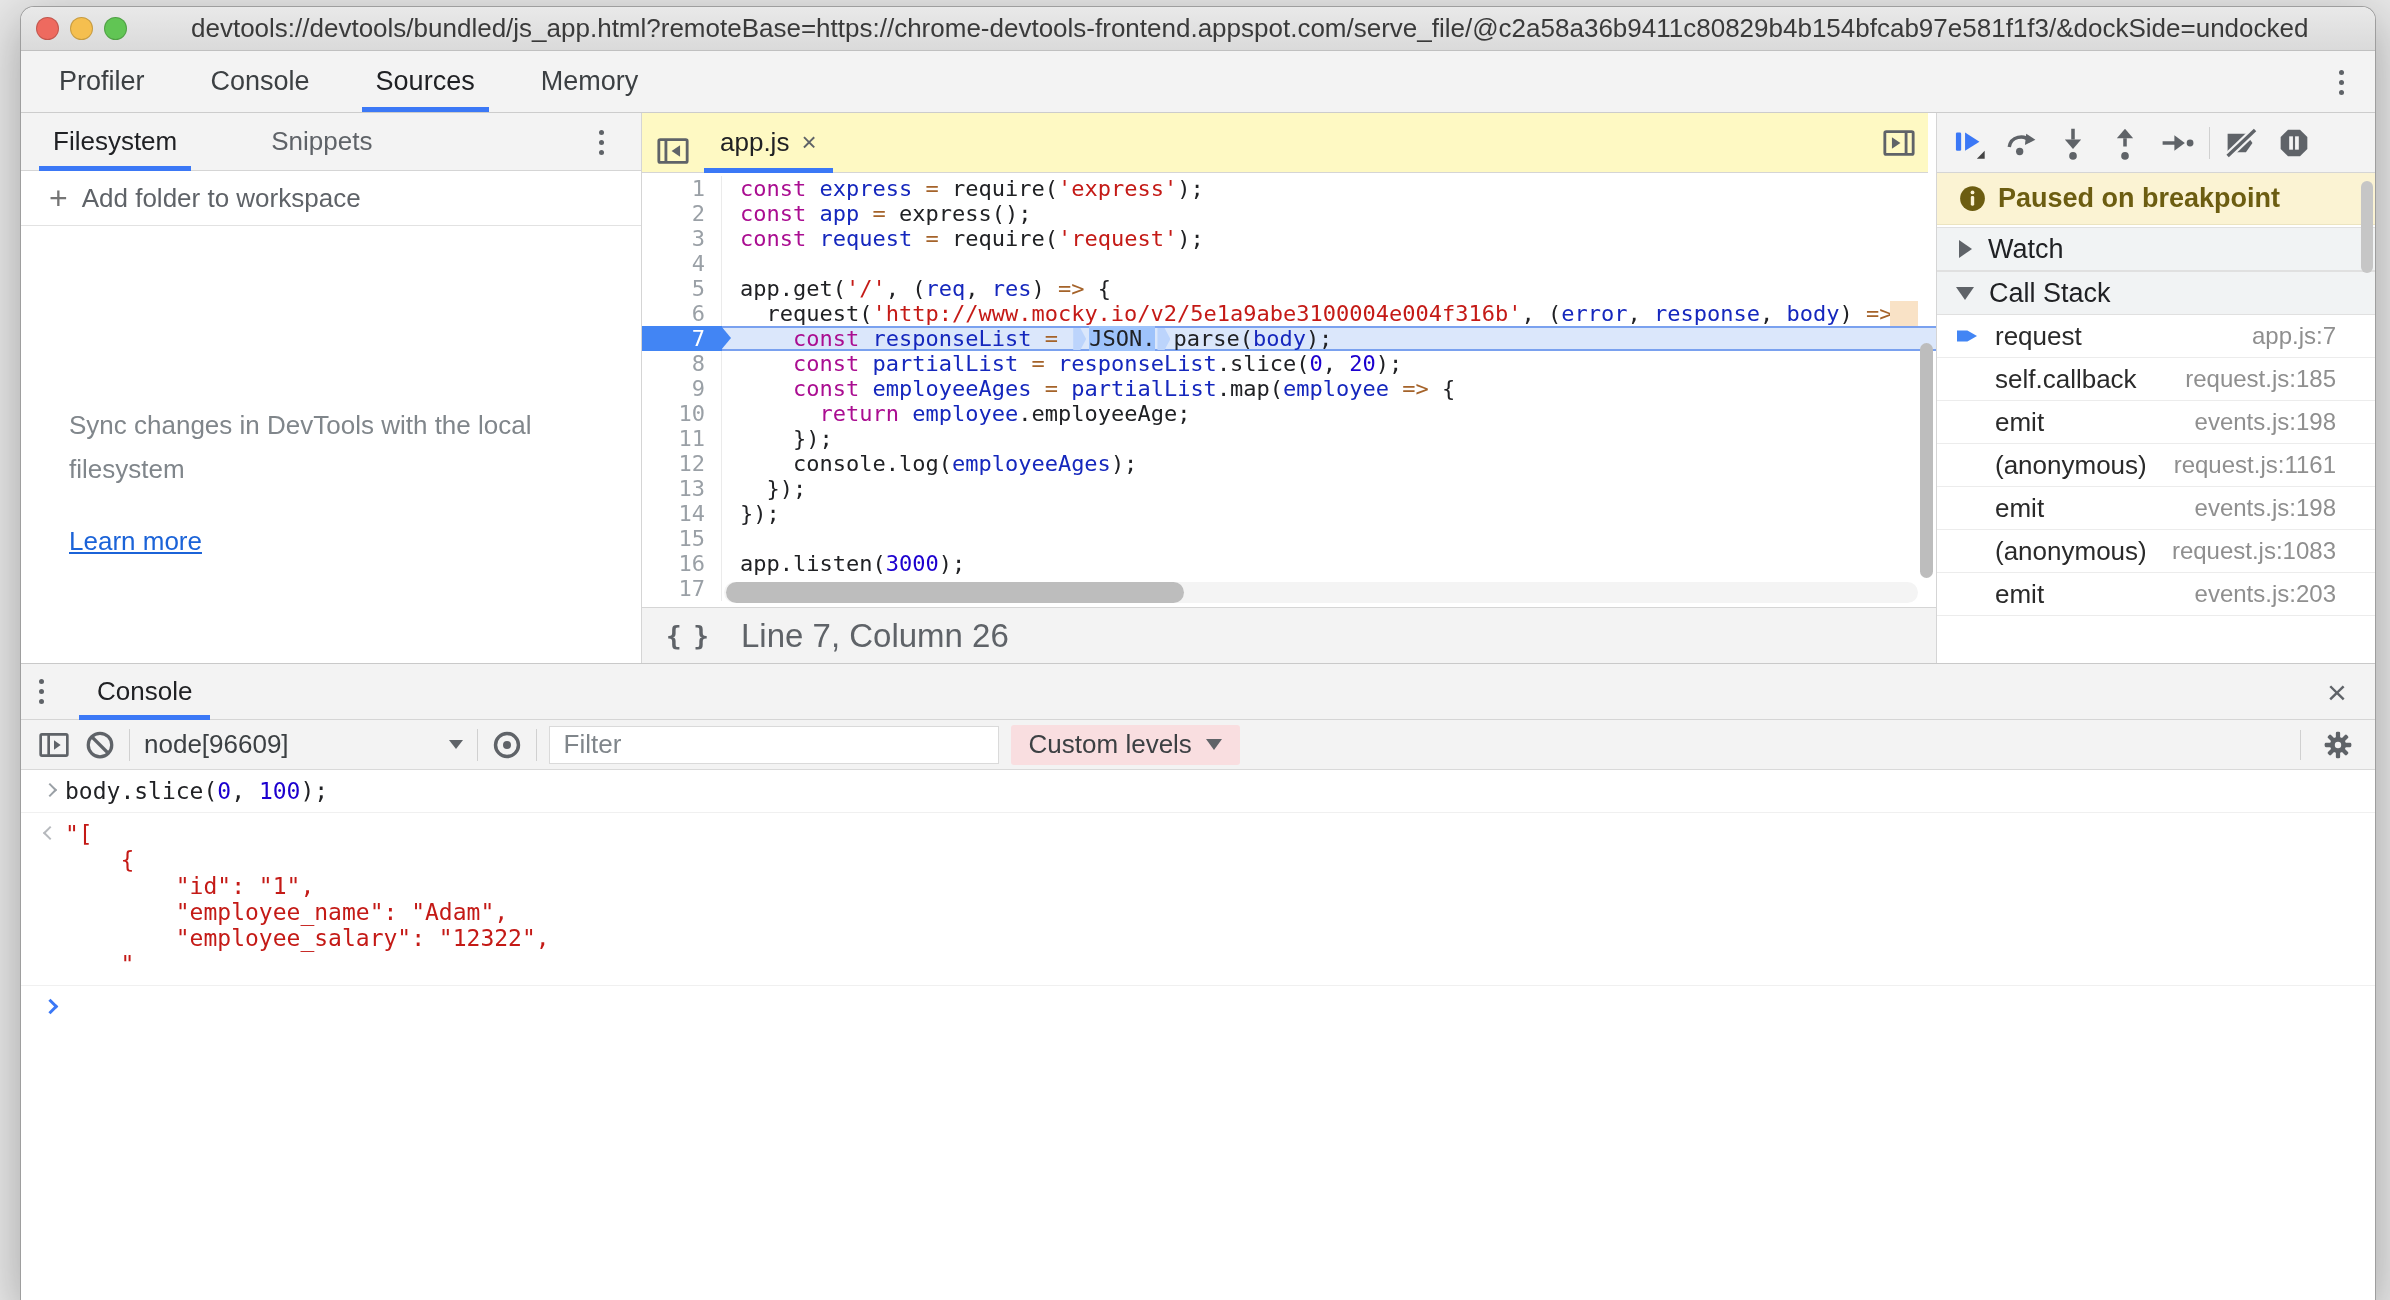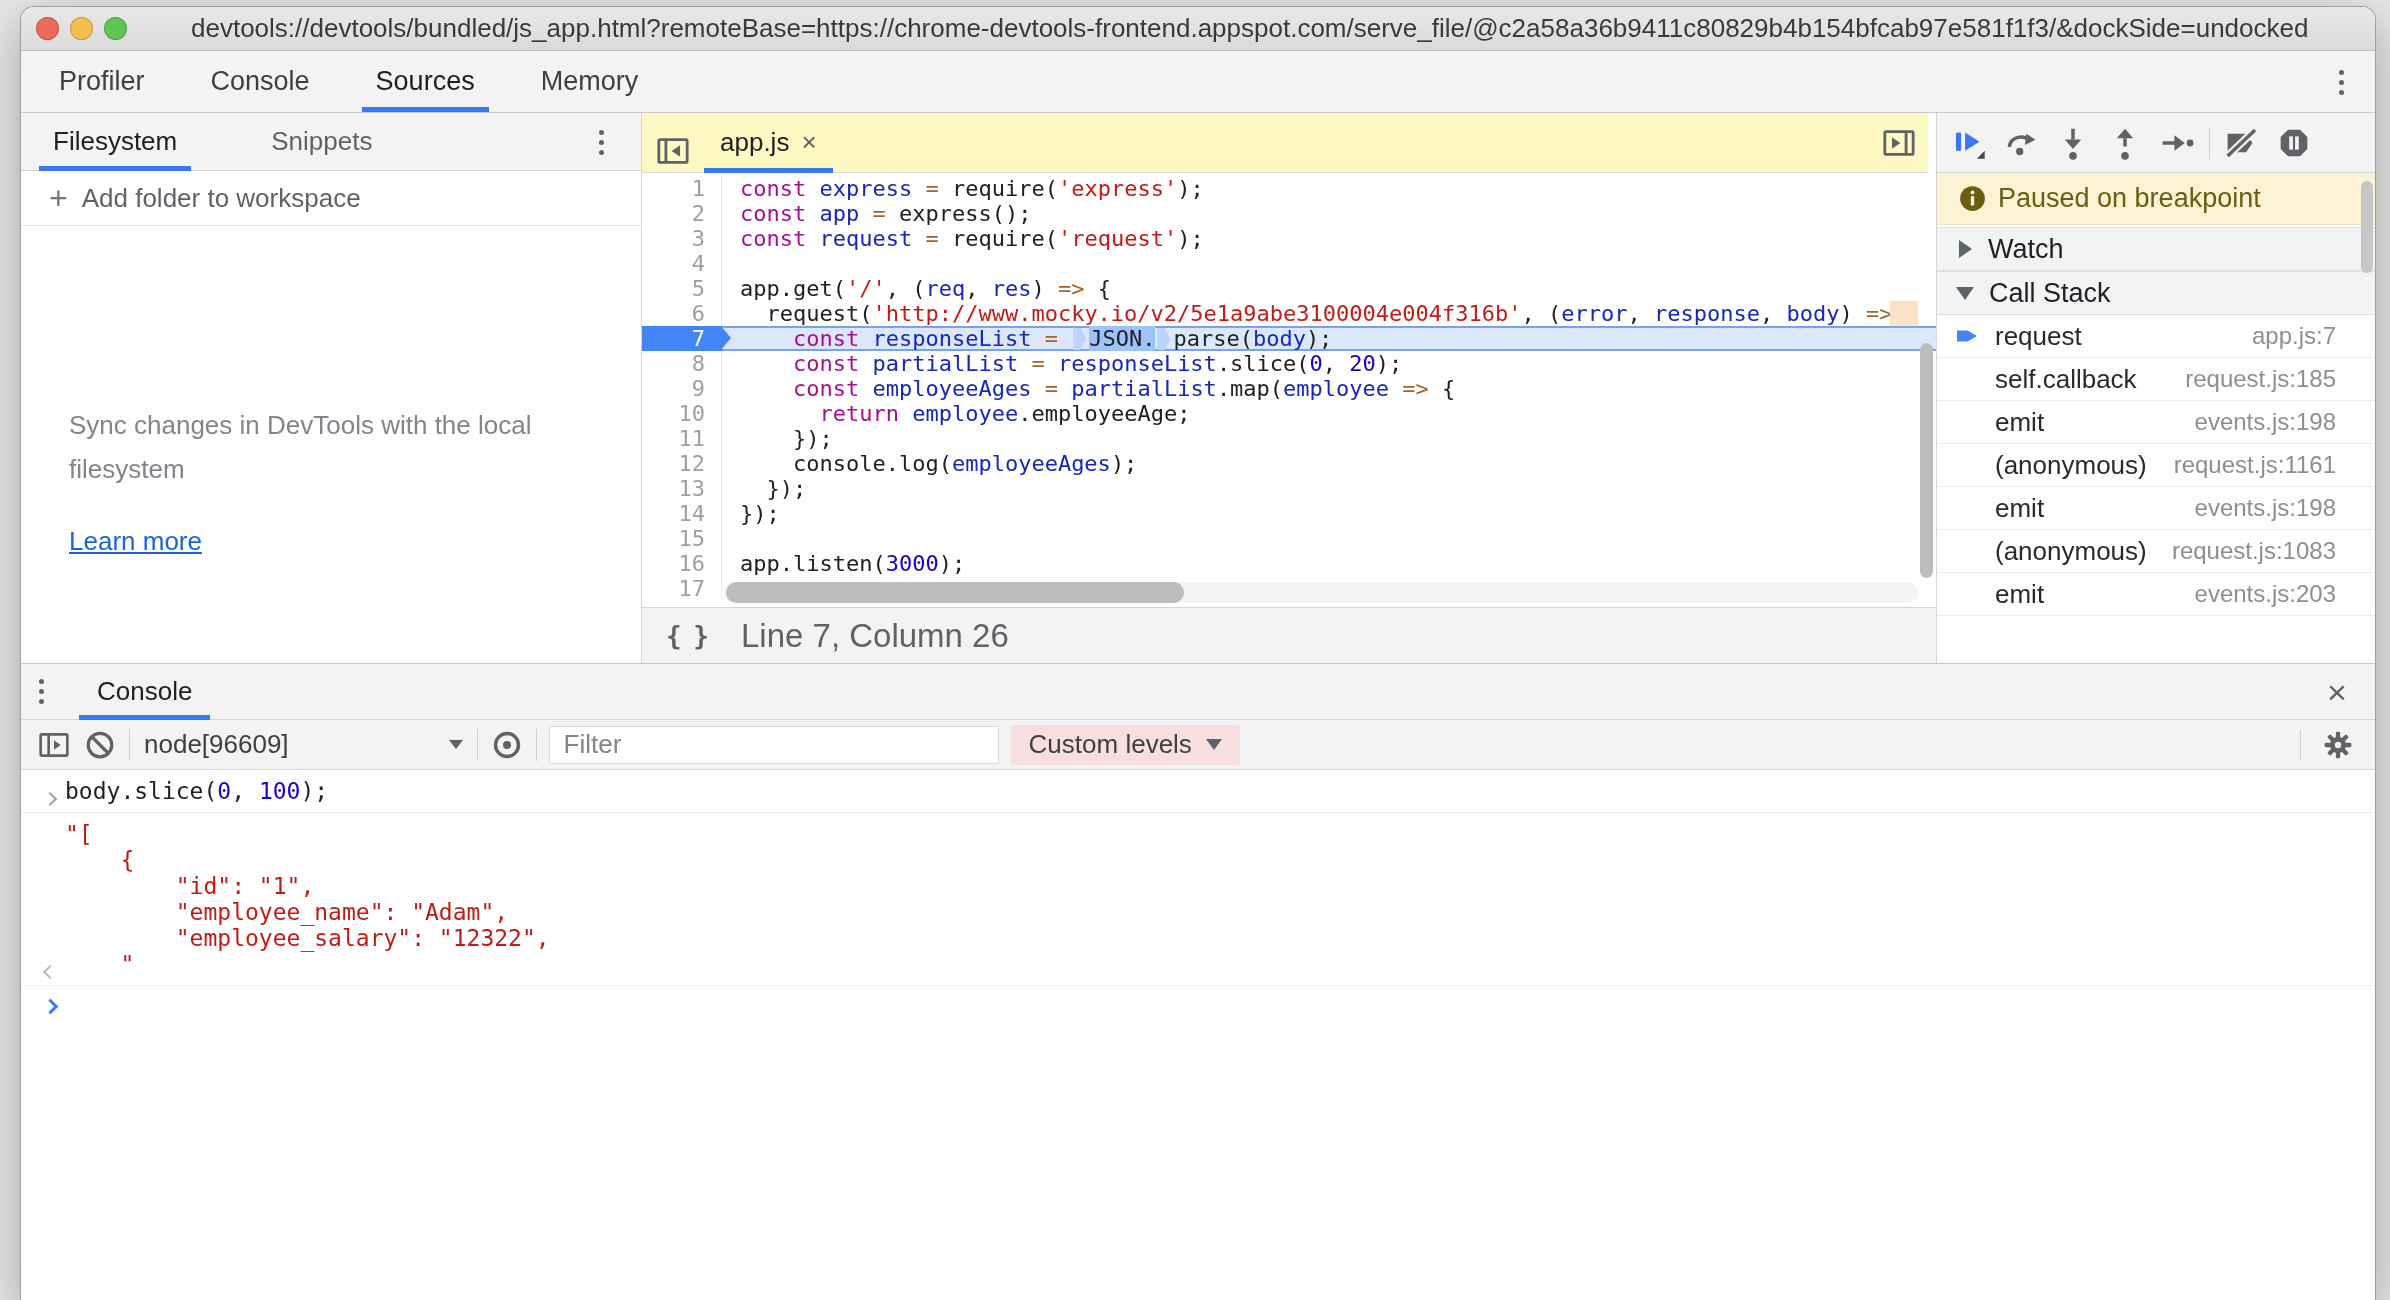--- a/index.html
+++ b/index.html
@@ -91,21 +91,21 @@
   .cursor-pos { margin-left:34px; font-size:33px; color:#5f6368; }
 
   
   .right-panel { position:absolute; left:1916px; top:0; width:440px; height:100%; background:#fff; }
   .dbg-toolbar { position:absolute; left:0; top:0; right:0; height:60px; background:#f3f3f3;
     border-bottom:1px solid #d5d5d5; display:flex; align-items:center; padding-left:6px; }
   .dbg-toolbar .icon-btn { width:52px; height:48px; }
   .vsep { width:1px; height:32px; background:#d0d0d0; margin:0 6px; }
   .paused-banner { position:absolute; left:0; top:60px; right:0; height:52px; background:#fbf3d3;
     border-bottom:1px solid #ece4c0; display:flex; align-items:center; }
-  .paused-banner .txt { margin-left:12px; font-size:27px; font-weight:normal; color:#6c5d11; }
+  .paused-banner .txt { margin-left:12px; font-size:27px; font-weight:bold; color:#6c5d11; }
   .paused-banner svg { margin-left:22px; }
   .section-head { position:absolute; left:0; right:0; height:44px; background:#f1f3f4;
     border-top:1px solid #e0e0e0; border-bottom:1px solid #e0e0e0; display:flex; align-items:center;
     font-size:27px; color:#202124; }
   .sh-watch { top:114px; } .sh-stack { top:158px; }
   .tri-right { width:0; height:0; border-top:9px solid transparent; border-bottom:9px solid transparent;
     border-left:13px solid #5f6368; margin-left:22px; margin-right:16px; }
   .tri-down { width:0; height:0; border-left:9px solid transparent; border-right:9px solid transparent;
     border-top:13px solid #5f6368; margin-left:19px; margin-right:15px; }
   .frames { position:absolute; left:0; top:202px; right:0; bottom:0; overflow:hidden; }
@@ -139,21 +139,21 @@
   .filter-input::placeholder { color:#80868b; }
   .levels-chip { height:40px; background:#f9dee0; display:flex; align-items:center; padding:0 18px;
     margin-left:6px; border-radius:3px; font-size:26px; color:#3c4043; }
   .levels-chip .dd { width:0; height:0; border-left:8px solid transparent; border-right:8px solid transparent;
     border-top:11px solid #5f6368; margin-left:14px; }
   .con-gear { position:absolute; right:14px; top:5px; }
   .gear-sep { position:absolute; right:74px; top:10px; width:1px; height:30px; background:#d0d0d0; }
 
   .con-out { position:absolute; left:0; top:106px; right:0; bottom:0; background:#fff;
     font-family:"DejaVu Sans Mono", monospace; font-size:23px; line-height:26px; }
-  .con-row { display:flex; align-items:flex-end; padding:8px 0 8px 14px; border-bottom:1px solid #f0f0f0; }
+  .con-row { display:flex; align-items:flex-start; padding:8px 0 8px 14px; border-bottom:1px solid #f0f0f0; }
   .con-marker { width:30px; flex:0 0 30px; display:flex; justify-content:center; padding-top:7px; }
   .chev { display:inline-block; width:10px; height:10px; border-top:2.5px solid #9aa0a6;
     border-right:2.5px solid #9aa0a6; transform:rotate(45deg); }
   .chev.back { transform:rotate(225deg); border-color:#b6b9bd; }
   .chev.prompt { border-color:#3b78f6; border-width:3.5px; width:11px; height:11px; }
   .echo-code, .result-pre { white-space:pre; color:#202124; }
   .result-pre { color:#c41a16; }
   svg { display:block; }
 </style>
 </head>

